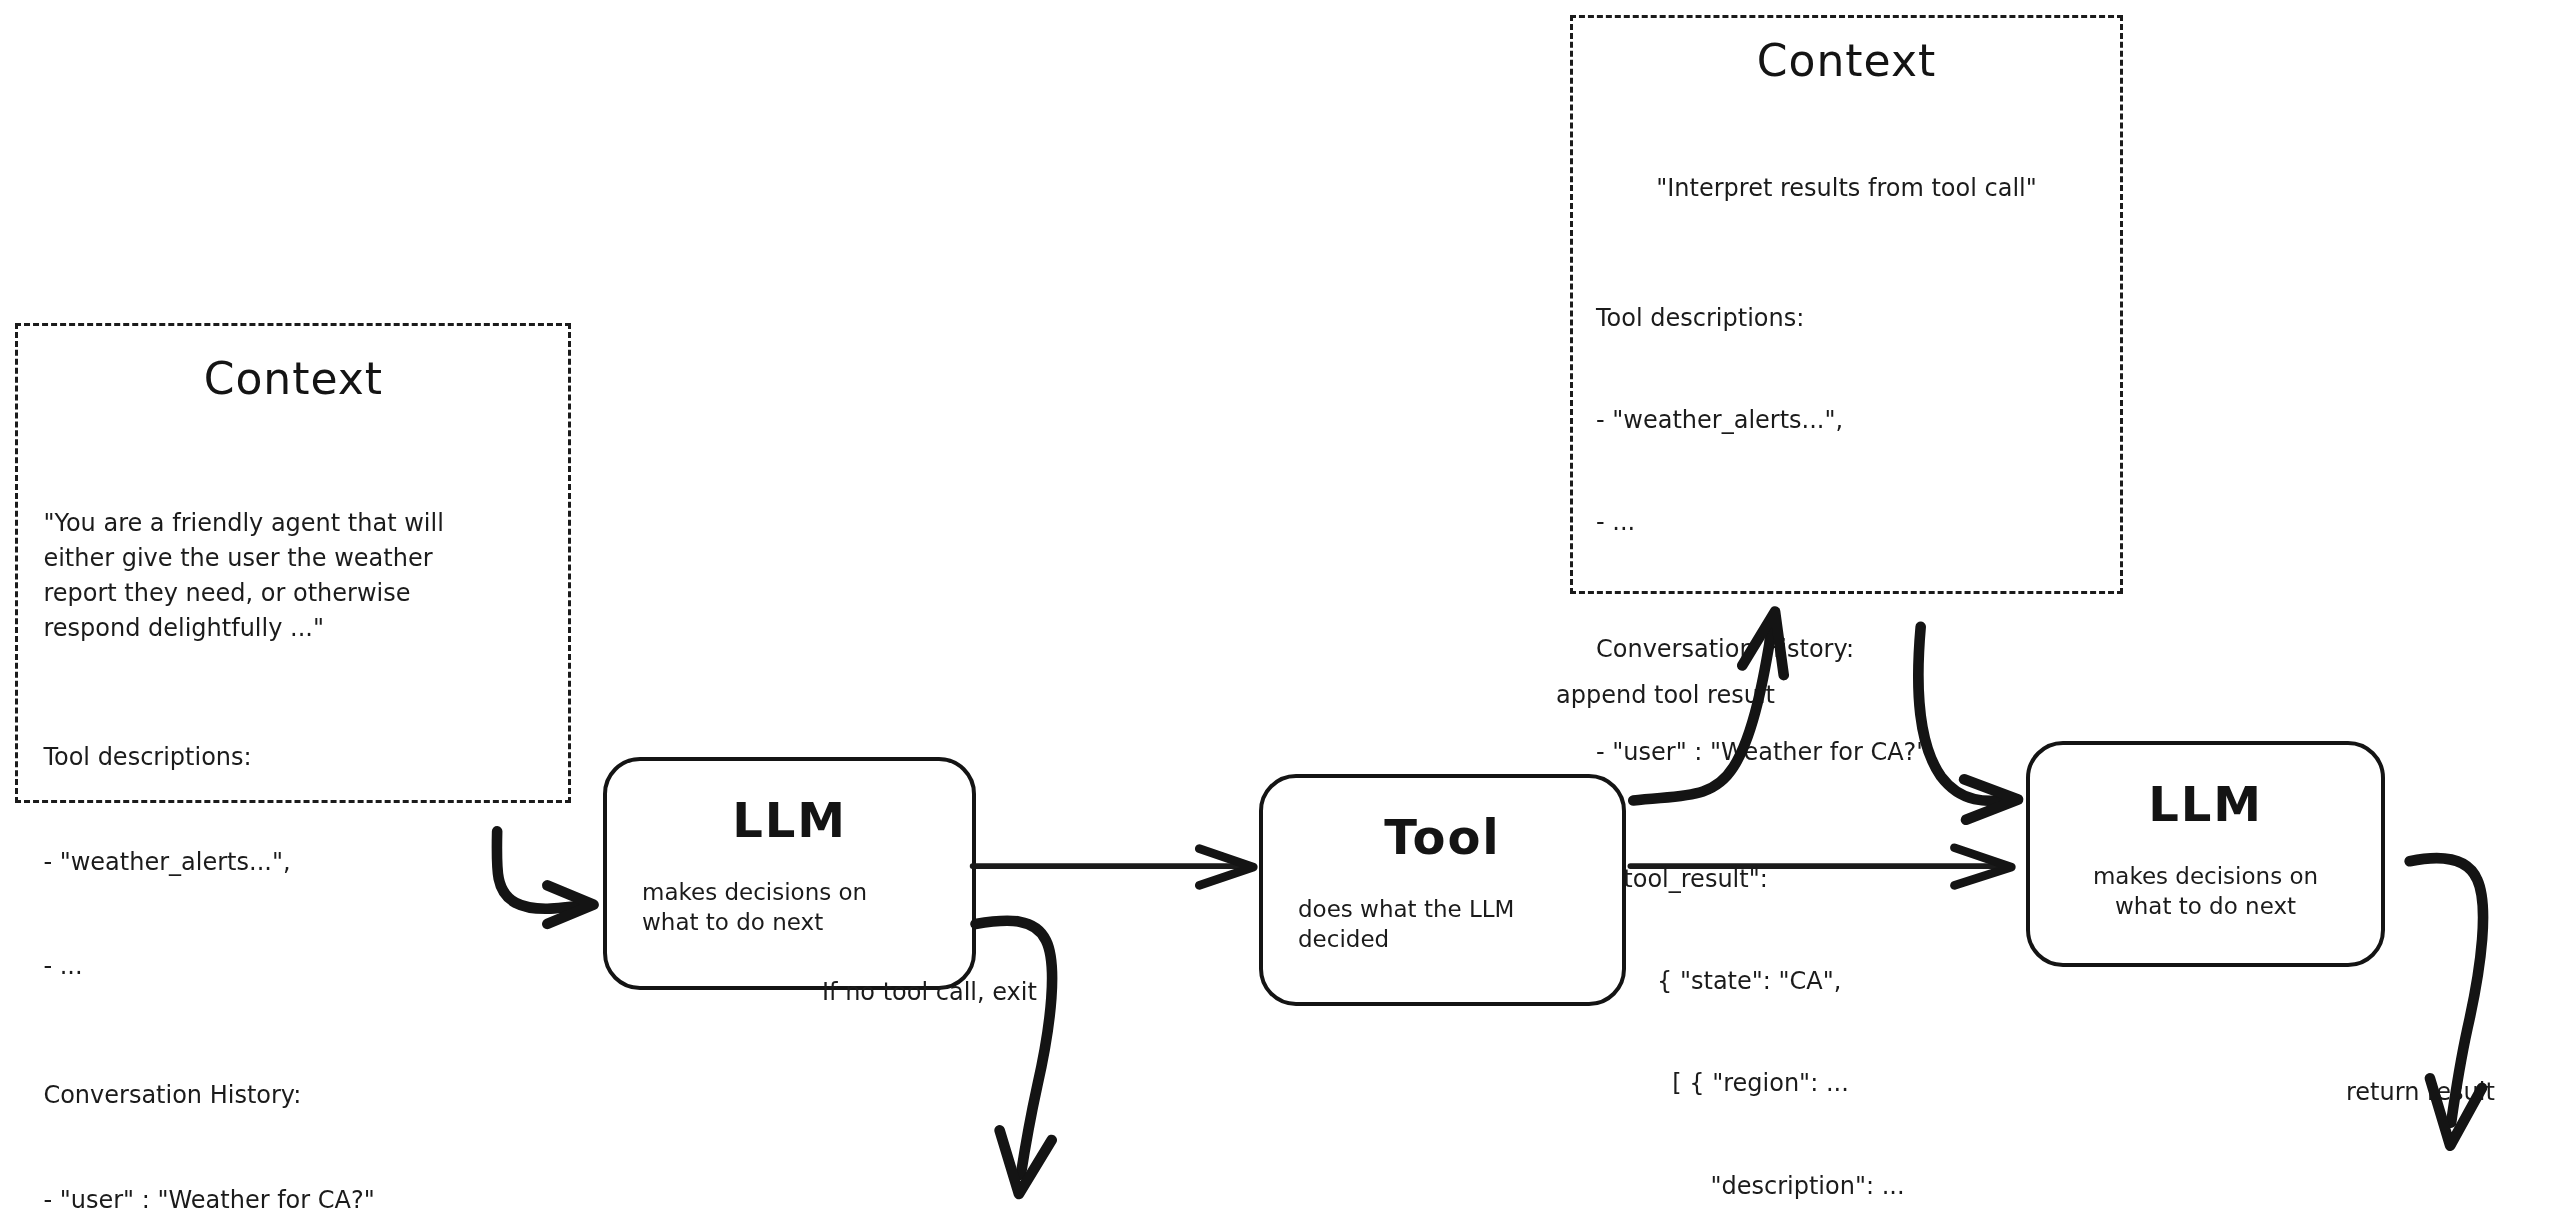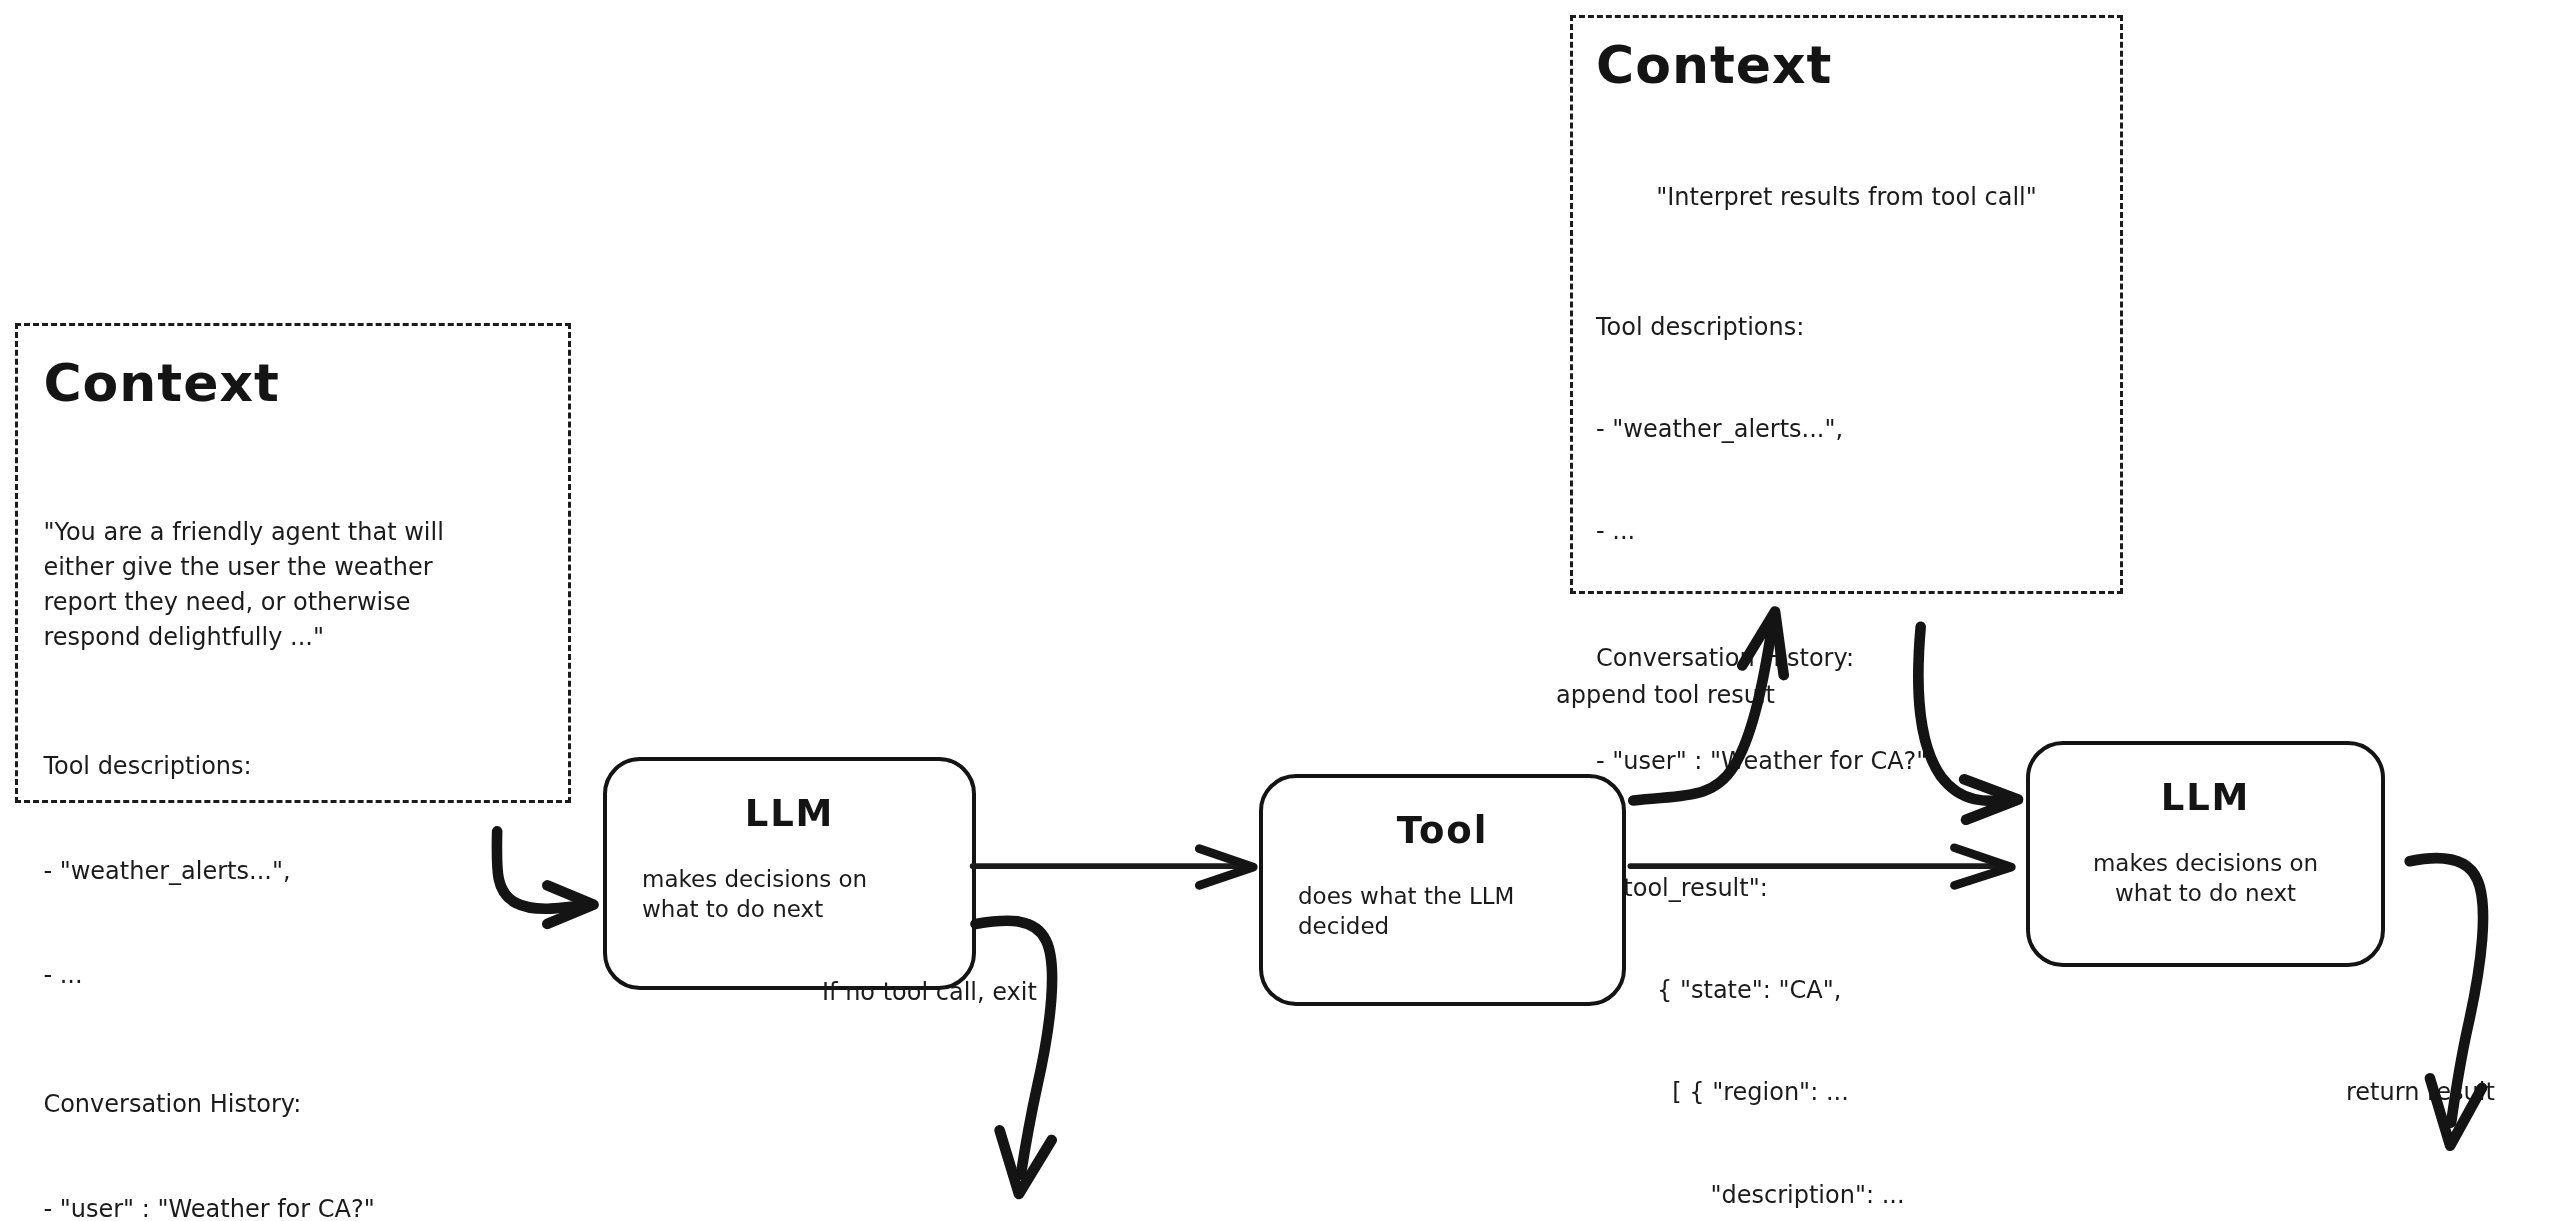--- a/index.html
+++ b/index.html
@@ -13,23 +13,23 @@
     color:#1b1b1b;
   }
   
   .ctx{
     position:absolute;
     border:3.9px dashed #1b1b1b;
     background:#ffffff;
     box-sizing:border-box;
   }
   .ctx-title{
-    text-align:left;
-    font-size:52px;
-    font-weight:700;
+    text-align:center;
+    font-size:44px;
+    font-weight:400;
     letter-spacing:1px;
     color:#141414;
     font-family:"DejaVu Sans", sans-serif;
   }
   .ctx-body{
     font-size:25px;
     line-height:1.38;
     color:#1b1b1b;
     white-space:pre-wrap;
   }
@@ -51,21 +51,21 @@
     border:4.8px solid #141414;
     border-radius:37px;
     background:#ffffff;
     box-sizing:border-box;
     display:flex;
     flex-direction:column;
     align-items:center;
     justify-content:flex-start;
   }
   .node-title{
-    font-size:37px;
+    font-size:48px;
     font-weight:600;
     letter-spacing:1.9px;
     color:#141414;
     margin-top:31px;
   }
   .node-sub{
     font-size:23px;
     line-height:1.32;
     color:#1b1b1b;
     margin-top:29px;

